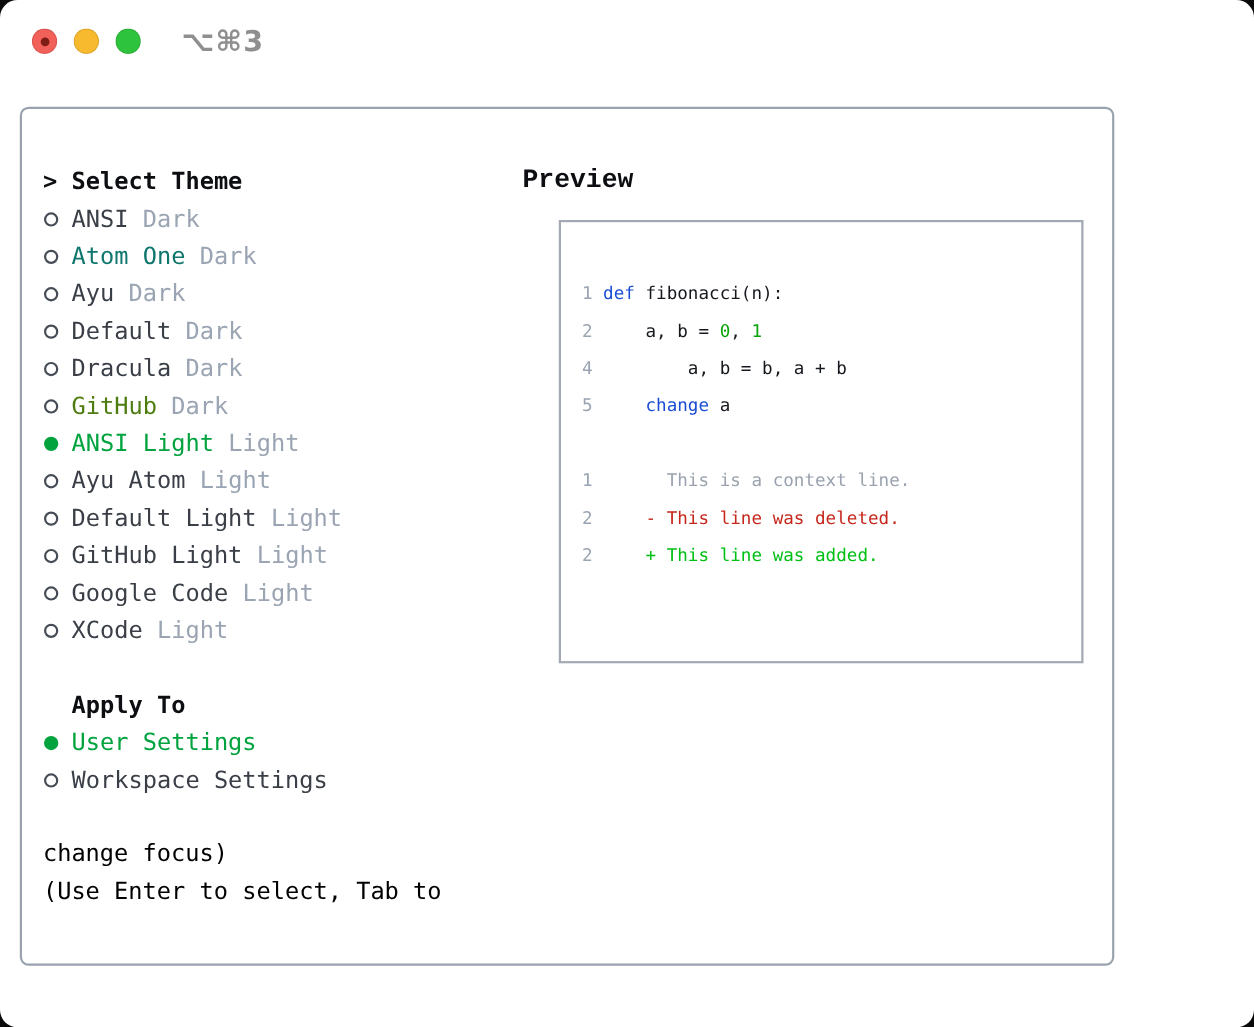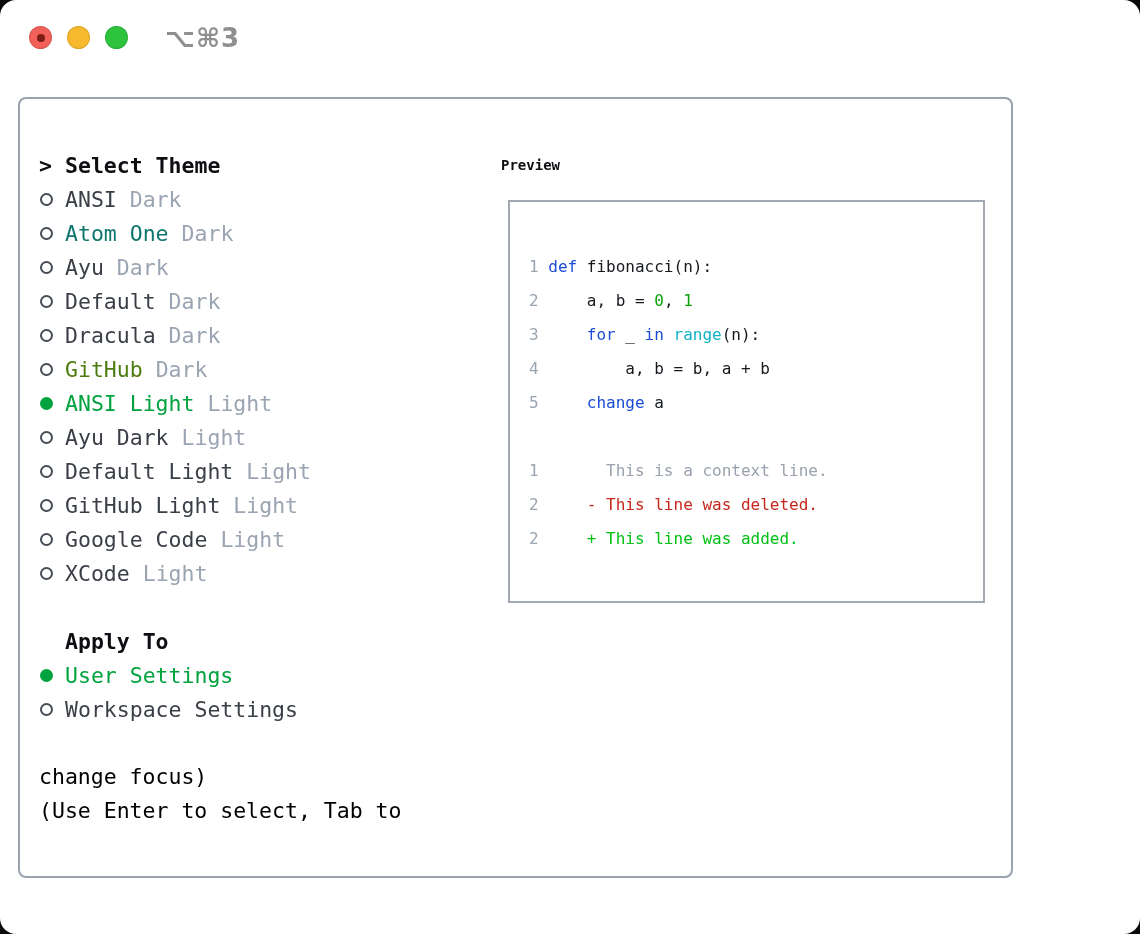--- a/index.html
+++ b/index.html
@@ -25,22 +25,22 @@
   .row { display:flex; align-items:center; height:34px; font-size:21.5px;
          white-space:pre; color:#3a3f47; }
   .marker { width:26px; display:flex; align-items:center; flex:0 0 26px; }
   .circle { width:13px; height:13px; border:2px solid #464c55; border-radius:50%;
             box-sizing:border-box; margin-left:1px; }
   .desc { margin-left:13px; }
   .bold { font-weight:bold; color:#0c0e12; }
   .spacer { height:34px; }
   .help-line { height:34px; line-height:34px; font-size:21.5px; white-space:pre; }
   
-  .preview-title { position:absolute; left:501px; top:148px; height:34px; line-height:34px;
-                   font-size:14px; font-weight:bold; color:#0c0e12; }
+  .preview-title { position:absolute; left:475px; top:148px; height:34px; line-height:34px;
+                   font-size:24px; font-weight:bold; color:#0c0e12;font-family:Liberation Mono, monospace; }
   .preview-box { position:absolute; left:508px; top:200px; width:477px; height:403px;
                  border:2px solid #a2a9b3; box-sizing:border-box;
                  padding:48px 0 0 19px; overflow:hidden; }
   .code-line { height:34px; line-height:34px; font-size:16px; white-space:pre; }
 </style>
 </head>
 <body>
 
 <div class="page">
 
@@ -59,21 +59,21 @@
       <span class="bold">Select Theme</span>
     </div>
     <div id="theme-list">
         <div class="row"><span class="marker"><span class="circle"></span></span><span style="color: rgb(58, 63, 71);">ANSI</span><span class="desc" style="color: rgb(154, 164, 178);">Dark</span></div>
         <div class="row"><span class="marker"><span class="circle"></span></span><span style="color: #0f766e;">Atom One</span><span class="desc" style="color: rgb(154, 164, 178);">Dark</span></div>
         <div class="row"><span class="marker"><span class="circle"></span></span><span style="color: rgb(58, 63, 71);">Ayu</span><span class="desc" style="color: rgb(154, 164, 178);">Dark</span></div>
         <div class="row"><span class="marker"><span class="circle"></span></span><span style="color: rgb(58, 63, 71);">Default</span><span class="desc" style="color: rgb(154, 164, 178);">Dark</span></div>
         <div class="row"><span class="marker"><span class="circle"></span></span><span style="color: rgb(58, 63, 71);">Dracula</span><span class="desc" style="color: rgb(154, 164, 178);">Dark</span></div>
         <div class="row"><span class="marker"><span class="circle"></span></span><span style="color: #4d7c0f;">GitHub</span><span class="desc" style="color: rgb(154, 164, 178);">Dark</span></div>
         <div class="row"><span class="marker"><span class="circle" style="background: rgb(0, 163, 62); border-color: rgb(0, 163, 62);"></span></span><span style="color: rgb(0, 163, 62);">ANSI Light</span><span class="desc" style="color: rgb(154, 164, 178);">Light</span></div>
-        <div class="row"><span class="marker"><span class="circle"></span></span><span style="color: rgb(58, 63, 71);">Ayu Dark</span><span class="desc" style="color: rgb(154, 164, 178);">Light</span></div>
+        <div class="row"><span class="marker"><span class="circle"></span></span><span style="color: rgb(58, 63, 71);">Ayu Atom</span><span class="desc" style="color: rgb(154, 164, 178);">Light</span></div>
         <div class="row"><span class="marker"><span class="circle"></span></span><span style="color: rgb(58, 63, 71);">Default Light</span><span class="desc" style="color: rgb(154, 164, 178);">Light</span></div>
         <div class="row"><span class="marker"><span class="circle"></span></span><span style="color: rgb(58, 63, 71);">GitHub Light</span><span class="desc" style="color: rgb(154, 164, 178);">Light</span></div>
         <div class="row"><span class="marker"><span class="circle"></span></span><span style="color: rgb(58, 63, 71);">Google Code</span><span class="desc" style="color: rgb(154, 164, 178);">Light</span></div>
         <div class="row"><span class="marker"><span class="circle"></span></span><span style="color: rgb(58, 63, 71);">XCode</span><span class="desc" style="color: rgb(154, 164, 178);">Light</span></div>
       </div>
     <div class="spacer"></div>
     <div class="row">
       <span class="marker"></span>
       <span class="bold">Apply To</span>
     </div>
@@ -83,21 +83,20 @@
       </div>
     <div class="spacer"></div>
     <div class="help-line">change focus)</div>
     <div class="help-line">(Use Enter to select, Tab to</div>
   </div>
 
   <div class="preview-title">Preview</div>
   <div class="preview-box" id="preview-box">
       <div class="code-line"><span style="color: rgb(154, 164, 178);">1 </span><span style="color: rgb(26, 76, 214);">def</span><span style="color: rgb(21, 24, 29);"> fibonacci(n):</span></div>
       <div class="code-line"><span style="color: rgb(154, 164, 178);">2     </span><span style="color: rgb(21, 24, 29);">a, b = </span><span style="color: rgb(10, 163, 10);">0</span><span style="color: rgb(21, 24, 29);">, </span><span style="color: rgb(10, 163, 10);">1</span></div>
-      <div class="code-line"><span style="color: rgb(154, 164, 178);">3     </span><span style="color: rgb(26, 76, 214);">for</span><span style="color: rgb(21, 24, 29);"> _ </span><span style="color: rgb(26, 76, 214);">in</span><span style="color: rgb(21, 24, 29);"> </span><span style="color: rgb(16, 179, 199);">range</span><span style="color: rgb(21, 24, 29);">(n):</span></div>
       <div class="code-line"><span style="color: rgb(154, 164, 178);">4         </span><span style="color: rgb(21, 24, 29);">a, b = b, a + b</span></div>
       <div class="code-line"><span style="color: rgb(154, 164, 178);">5     </span><span style="color: rgb(26, 76, 214);">change</span><span style="color: rgb(21, 24, 29);"> a</span></div>
       <div class="code-line"></div>
       <div class="code-line"><span style="color: rgb(154, 164, 178);">1       </span><span style="color: rgb(153, 162, 174);">This is a context line.</span></div>
       <div class="code-line"><span style="color: rgb(154, 164, 178);">2     </span><span style="color: rgb(197, 39, 28);">- This line was deleted.</span></div>
       <div class="code-line"><span style="color: rgb(154, 164, 178);">2     </span><span style="color: rgb(0, 192, 19);">+ This line was added.</span></div>
     </div>
 
 </div>
 

